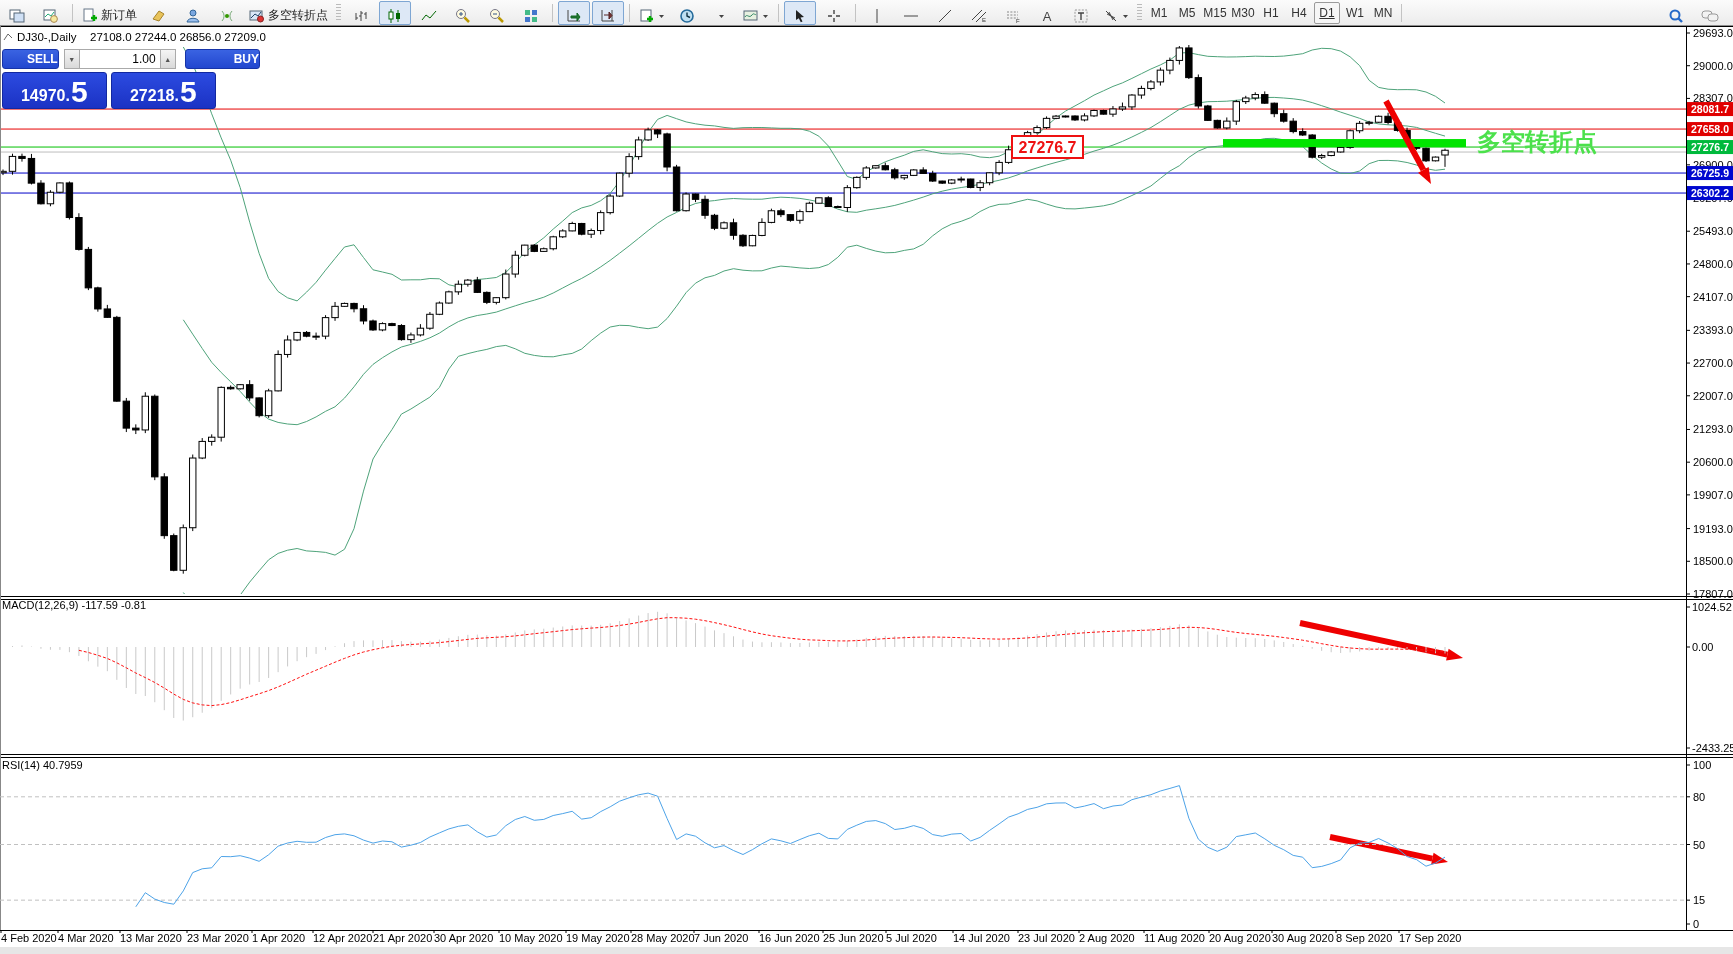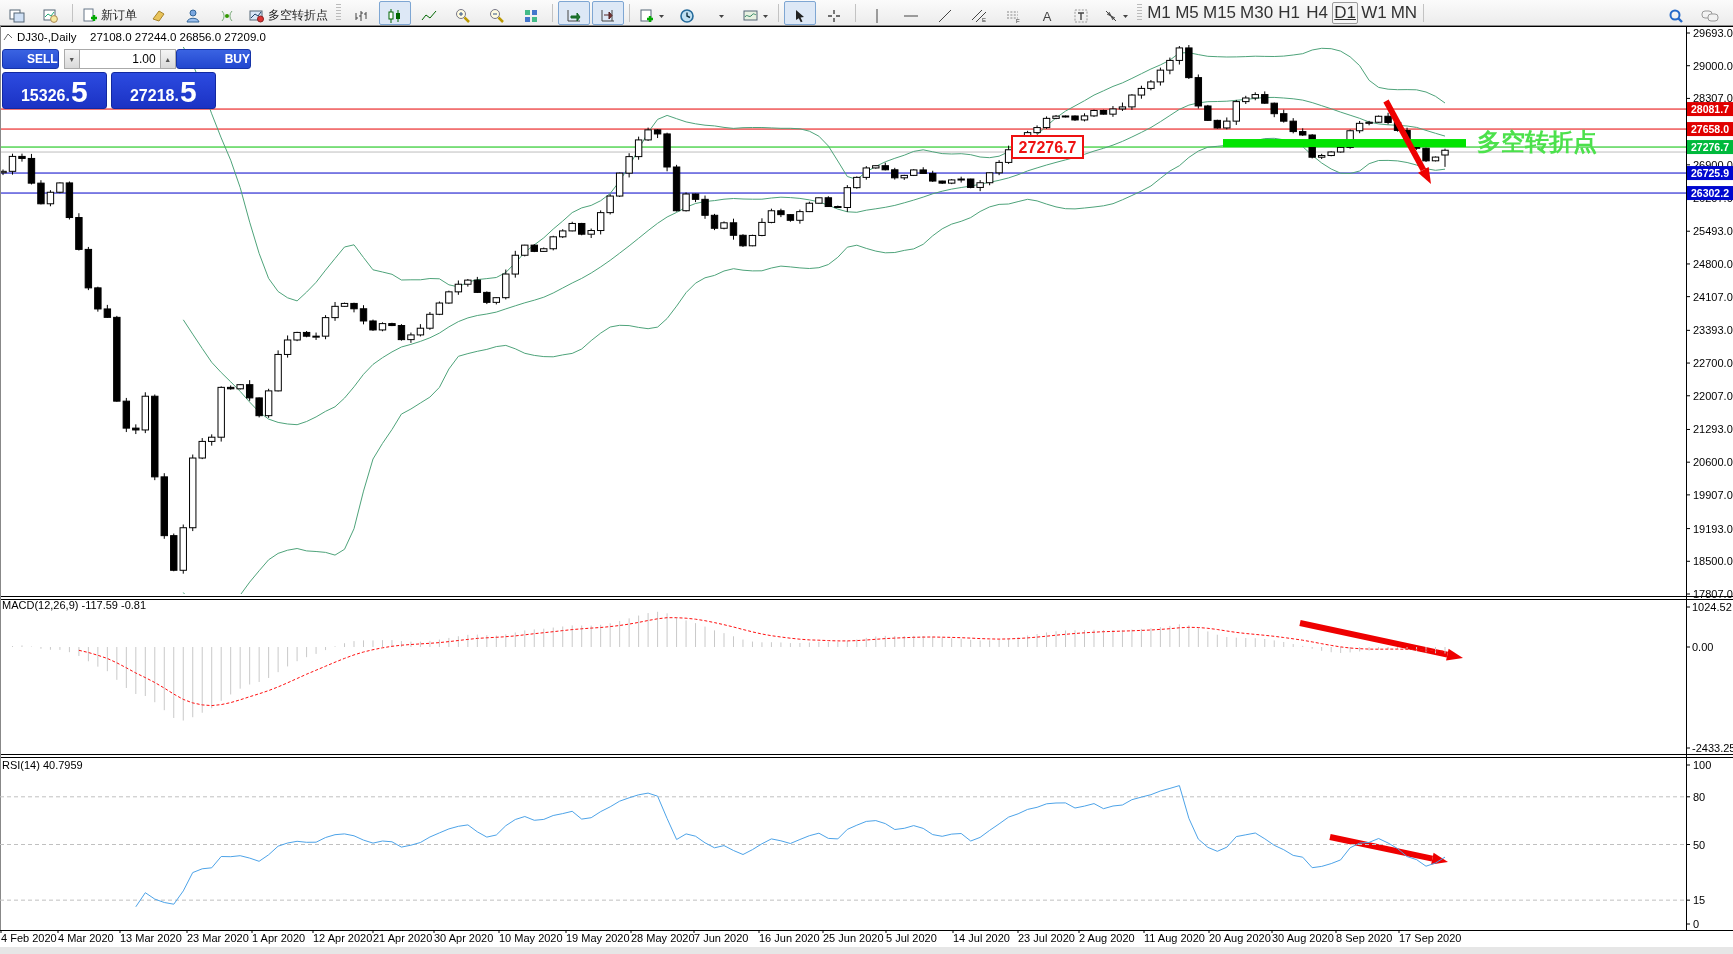--- a/index.html
+++ b/index.html
@@ -6,32 +6,32 @@
   #app{position:relative;width:1733px;height:954px;background:#fff;overflow:hidden;}
   
   #toolbar{position:absolute;left:0;top:0;width:1733px;height:26px;background:linear-gradient(#fbfbfb,#ececec);
            border-bottom:1px solid #8e8e8e;display:flex;align-items:center;box-sizing:border-box;}
   .tbtn{height:22px;min-width:24px;margin:0 1px;border:1px solid transparent;background:transparent;border-radius:2px;
         display:flex;align-items:flex-end;justify-content:center;font-size:11px;color:#222;padding:0 3px;cursor:default;gap:3px;}
   .tbtn.pressed{background:#dde8f6;border:1px solid #7ea6d3;}
   .tbtn svg{display:block;}
   .tsep{width:1px;height:18px;background:#c3c3c3;margin:0 4px;}
   .tgrip{width:5px;height:18px;margin:0 3px;background:repeating-linear-gradient(#bbb 0 1px,transparent 1px 3px);}
-  .tf-btn{height:20px;min-width:24px;border:1px solid transparent;background:transparent;font-size:17px;color:#333;
+  .tf-btn{height:20px;min-width:24px;border:1px solid transparent;background:transparent;font-size:12px;color:#333;
           display:flex;align-items:center;justify-content:center;margin:0 1px;border-radius:2px;}
   .tf-btn.pressed{background:#f6f6f6;border:1px solid #9a9a9a;text-decoration:underline;}
   #tb-right{margin-left:auto;display:flex;align-items:center;margin-right:6px;}
   .cjk{font-size:12px;}
   
   #trade-panel{position:absolute;left:2px;top:49px;width:214px;z-index:5;font-family:"Liberation Sans",sans-serif;}
   #tp-row1{display:flex;height:20px;}
   .tp-btn{background:linear-gradient(#3a63e2,#2247cf);color:#fff;font-weight:bold;font-size:12px;border:1px solid #1634a8;
           border-radius:3px;display:flex;align-items:center;justify-content:center;}
   #tp-sell-btn{width:44px;padding-left:24px;}
-  #tp-buy-btn{width:50px;margin-left:0;padding-left:48px;}
+  #tp-buy-btn{width:50px;margin-left:9px;padding-left:48px;}
   .spin{width:14px;background:linear-gradient(#f4f4f4,#d9d9d9);border:1px solid #aaa;display:flex;align-items:center;justify-content:center;font-size:7px;color:#555;}
   #tp-vol{width:72px;border:1px solid #aaa;border-left:none;border-right:none;text-align:right;font-size:12px;padding:4px 4px;outline:none;}
   #tp-row1 .volgrp{display:flex;margin-left:5px;height:20px;box-sizing:border-box;}
   #tp-row2{display:flex;margin-top:3px;height:37px;}
   .tp-price{background:linear-gradient(#2c4be0,#1b32c4);color:#fff;border:1px solid #1228a0;border-radius:3px;
             display:flex;align-items:flex-end;justify-content:center;padding-bottom:2px;}
   #tp-sell-price{width:103px;}
   #tp-buy-price{width:104px;margin-left:4px;}
   .pr-main{font-size:16px;font-weight:bold;line-height:20px;}
   .pr-big{font-size:30px;font-weight:bold;line-height:28px;margin-left:1px;}
@@ -264,21 +264,21 @@
       <div class="tp-btn" id="tp-sell-btn">SELL</div>
       <div class="volgrp">
         <div class="spin">▼</div>
         <input id="tp-vol" value="1.00" style="">
         <div class="spin">▲</div>
       </div>
       <div class="tp-btn" id="tp-buy-btn">BUY</div>
     </div>
     <div id="tp-row2">
       <div class="tp-price" id="tp-sell-price">
-        <span class="pr-main">15326.</span>
+        <span class="pr-main">14970.</span>
           <span class="pr-big">5</span>
       </div>
       <div class="tp-price" id="tp-buy-price">
         <span class="pr-main">27218.</span>
           <span class="pr-big">5</span>
       </div>
     </div>
   </div>
 
   <div id="chart-wrap"><svg width="1733" height="928" viewBox="0 26 1733 928">

